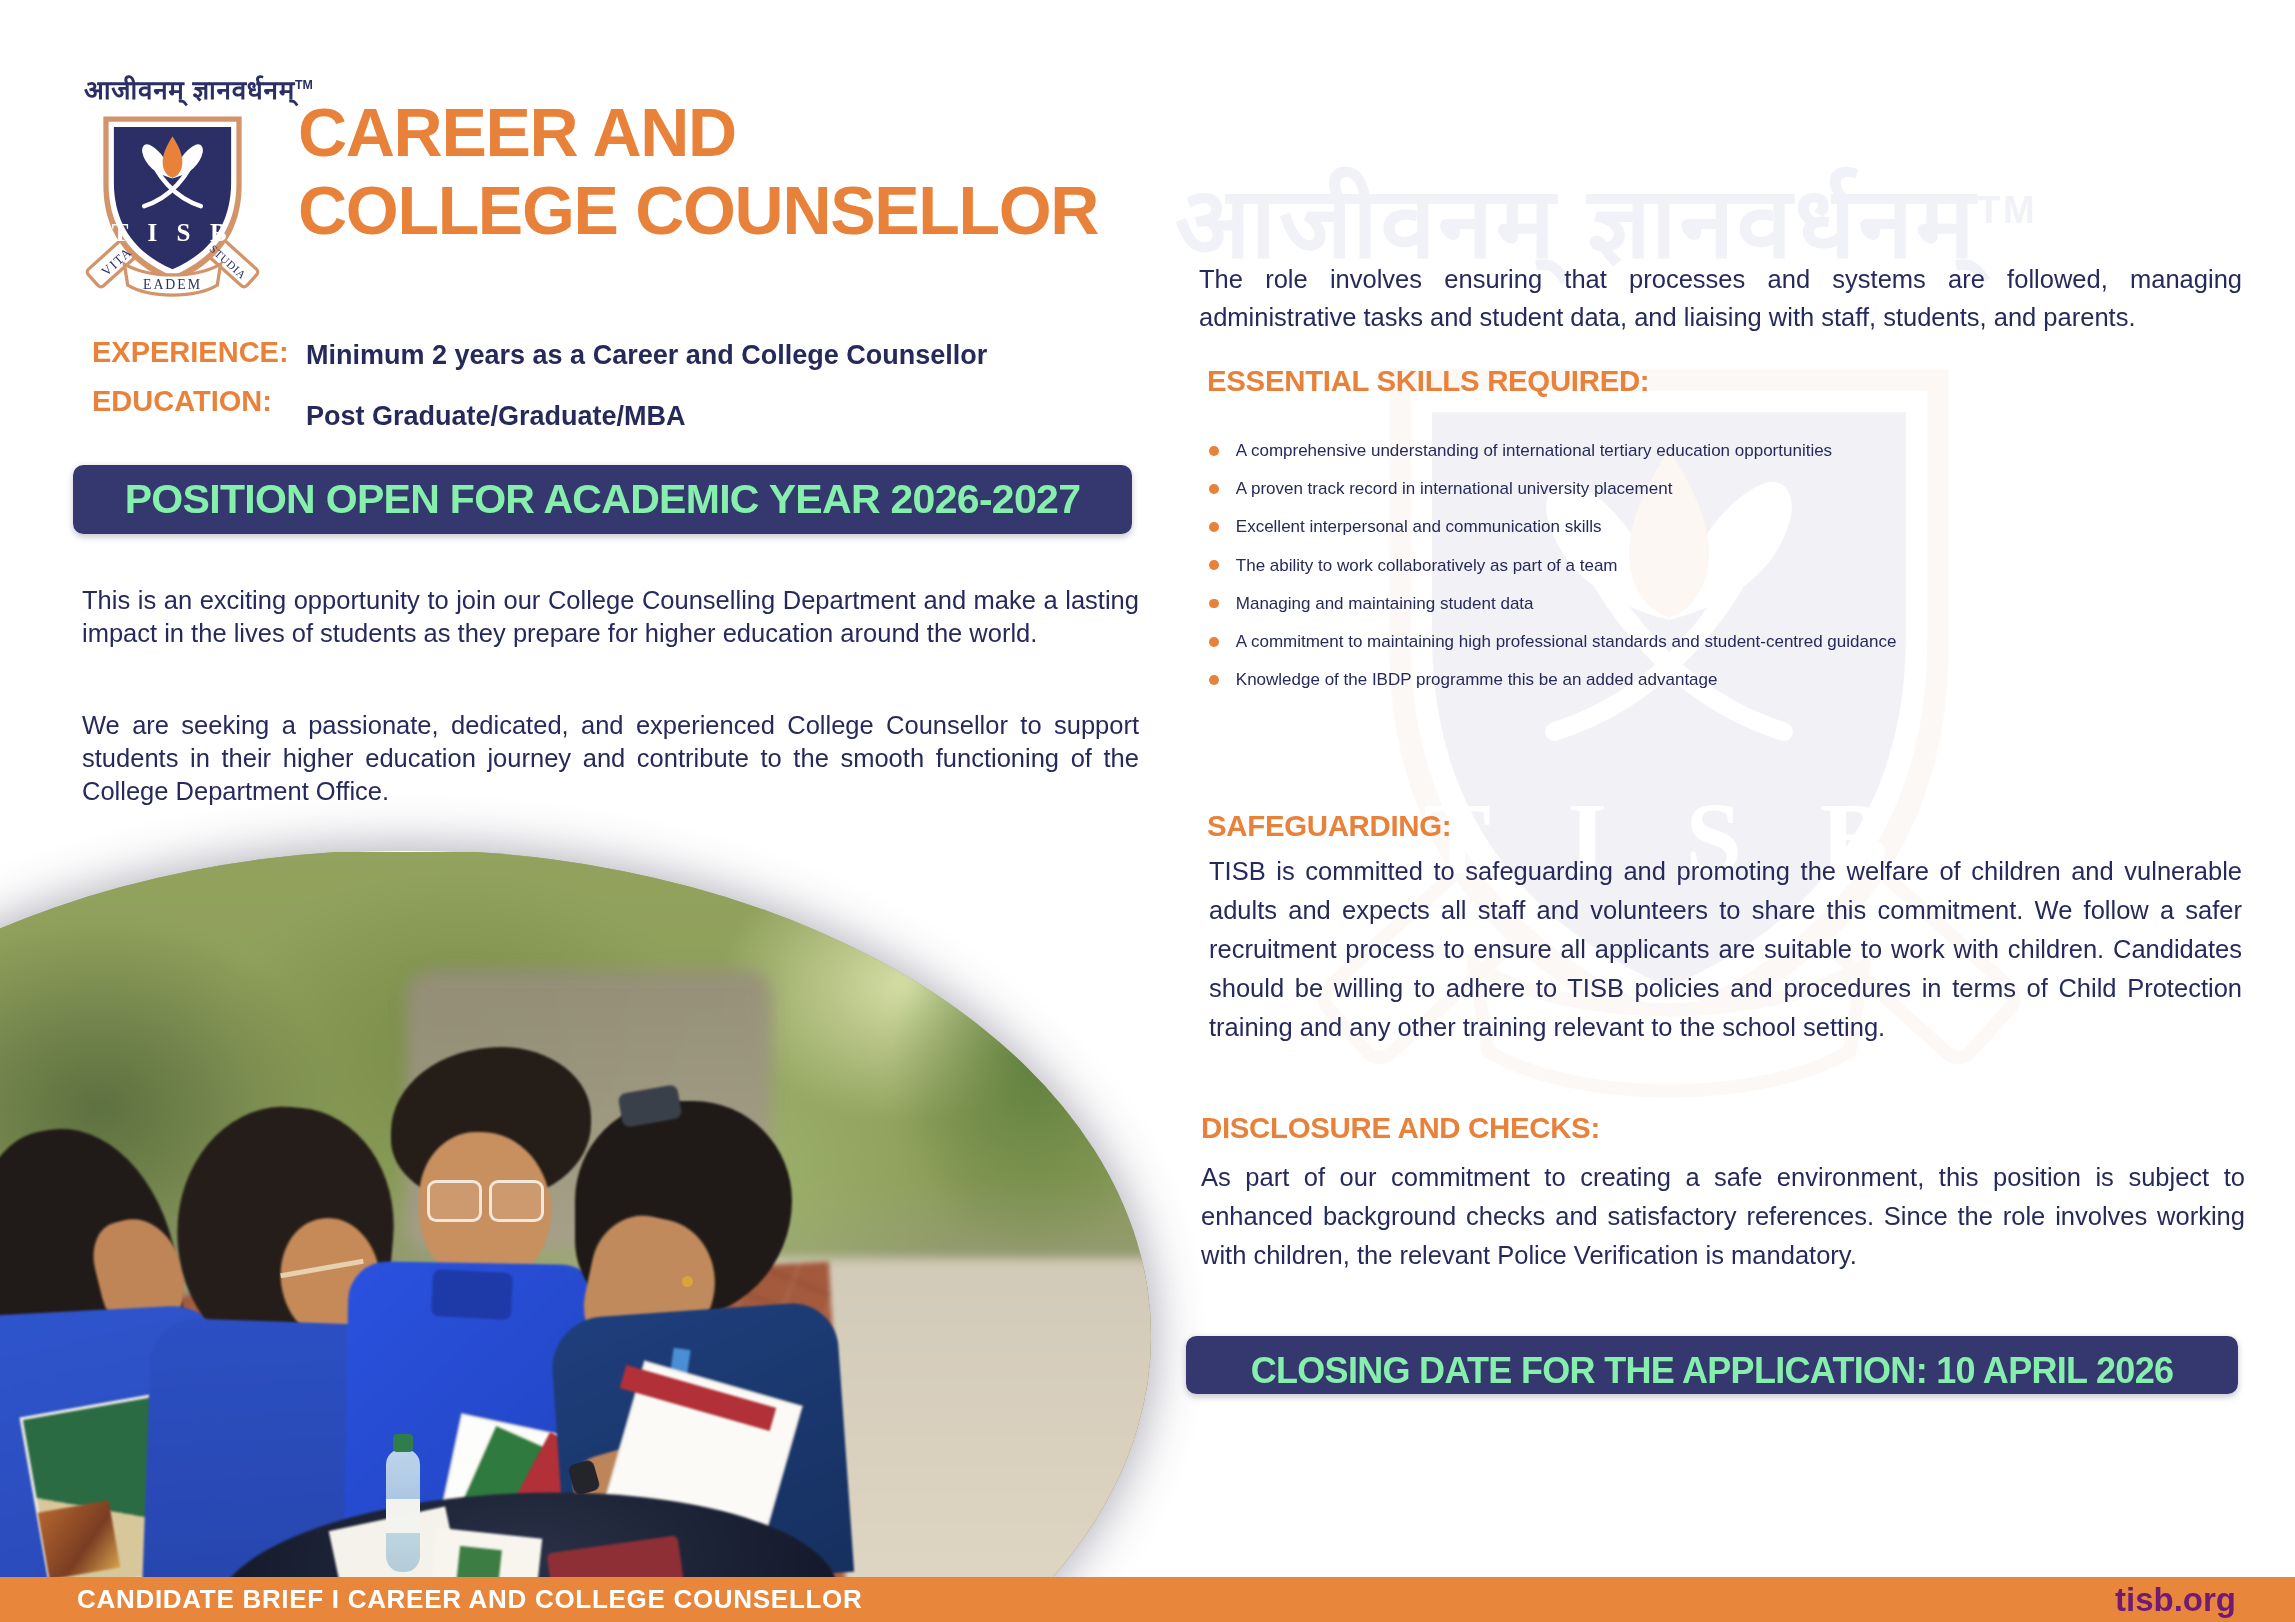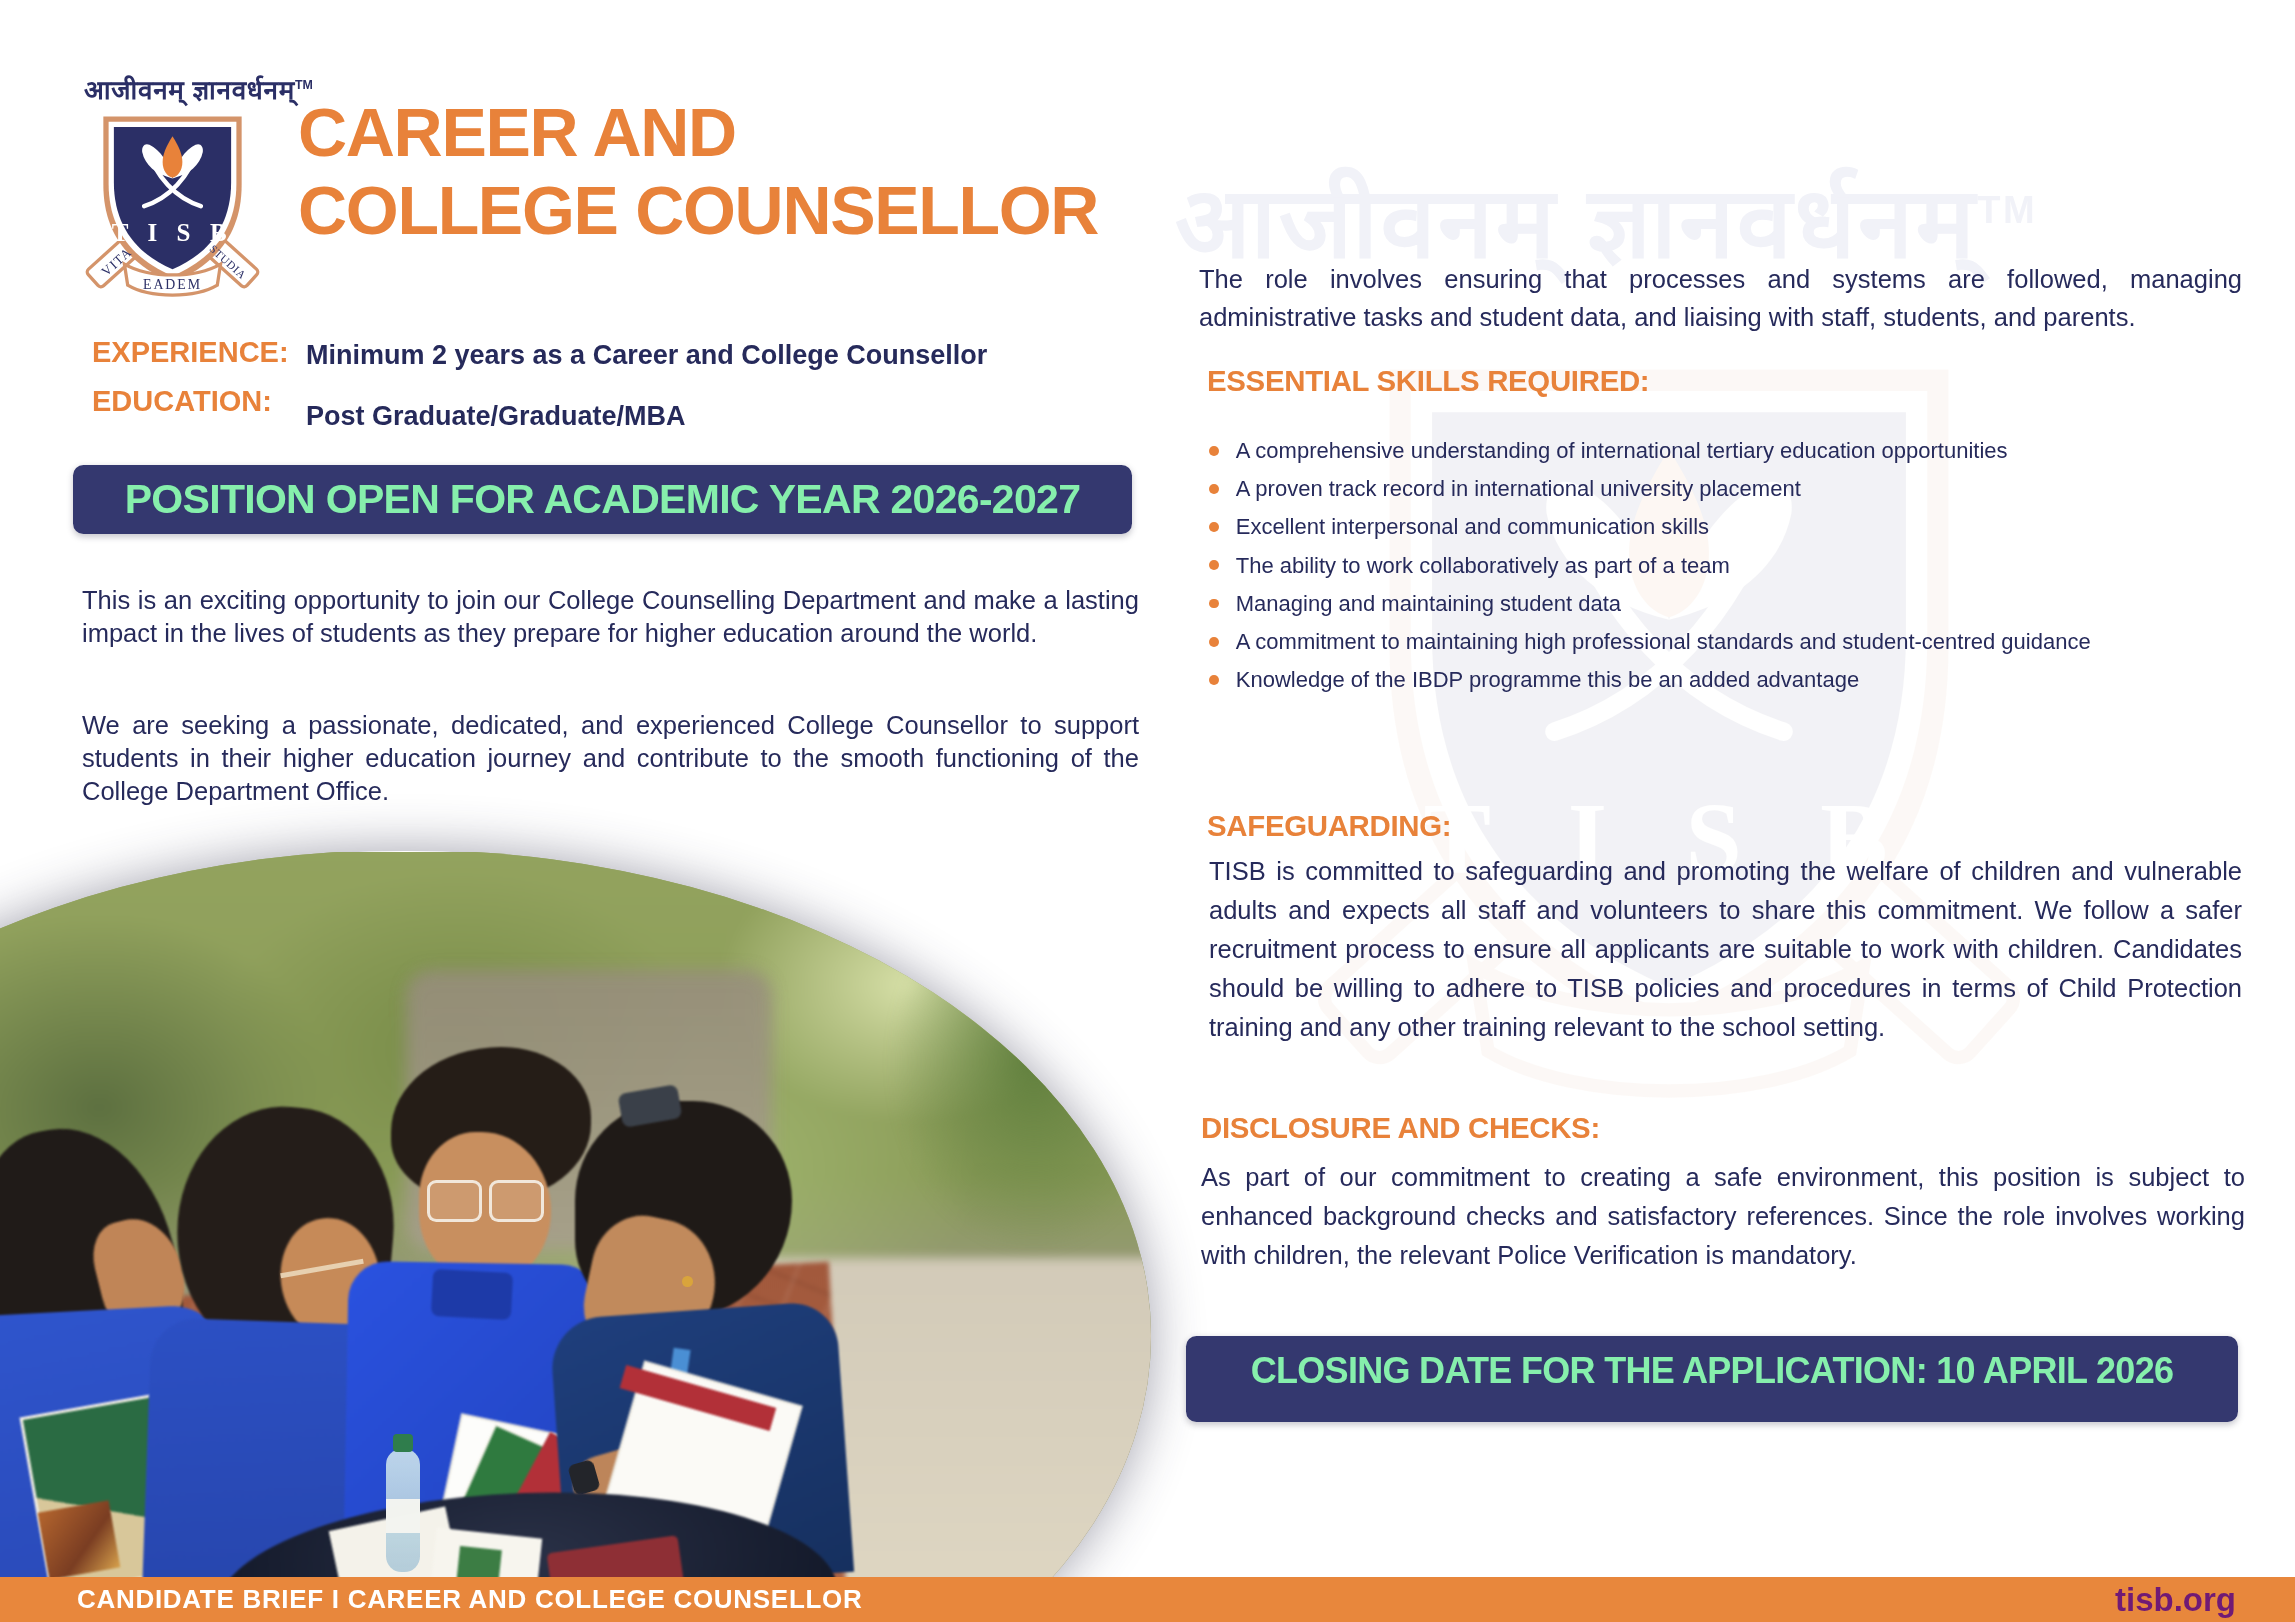--- a/index.html
+++ b/index.html
@@ -43,26 +43,26 @@
   .rc{z-index:3;}
   .role-p{left:1199px; top:260px; width:1043px; font-size:25.5px; line-height:38px;}
   .sec-h{font-size:29.4px; font-weight:bold; color:var(--c-orange,#E8823A); letter-spacing:-0.3px; white-space:nowrap;}
   .skills-h{left:1207px; top:364px;}
   .skills-list{left:1209px; top:434px; width:1035px;}
   .bullet{display:flex; gap:17px; margin-bottom:5.2px;}
   .bullet .dot{
     width:9.8px; height:9.8px; border-radius:50%; background:var(--c-orange,#E8823A);
     margin-top:11.8px; flex-shrink:0;
   }
-  .bullet .btext{font-size:22px; line-height:33px; color:var(--c-navy,#262A5B);}
+  .bullet .btext{font-size:17px; line-height:33px; color:var(--c-navy,#262A5B);}
   .safe-h{left:1207px; top:809px;}
   .safe-p{left:1209px; top:852px; width:1033px; font-size:25.5px; line-height:39px;}
   .disc-h{left:1201px; top:1111px;}
   .disc-p{left:1201px; top:1158px; width:1044px; font-size:25.5px; line-height:39px;}
-  .close-banner{left:1186px; top:1336px; width:1052px; height:86px; font-size:36px; line-height:69px; letter-spacing:-0.7px;}
+  .close-banner{left:1186px; top:1336px; width:1052px; height:58px; font-size:36px; line-height:69px; letter-spacing:-0.7px;}
   
   .photo-shadow{
     left:-339px; top:851px; width:1489px; height:971px; border-radius:50%;
     background:#ffffff; box-shadow:0 0 52px rgba(45,45,70,.45); z-index:1;
   }
   .photo-clip{
     left:0; top:852px; width:1153px; height:725px;
     clip-path:ellipse(745px 486px at 406px 484px);
     background:#9aa76b; z-index:2; overflow:hidden;
   }

